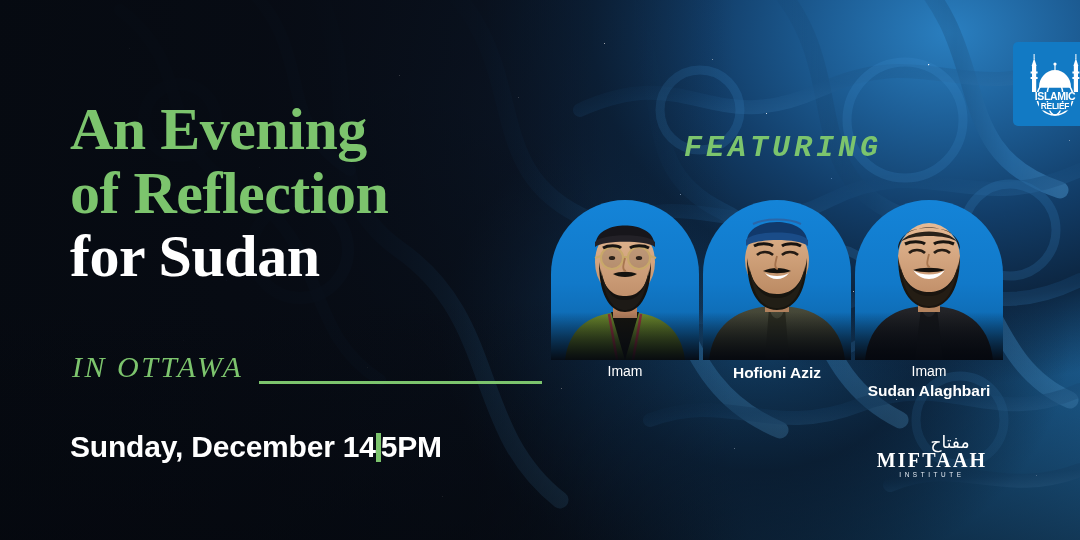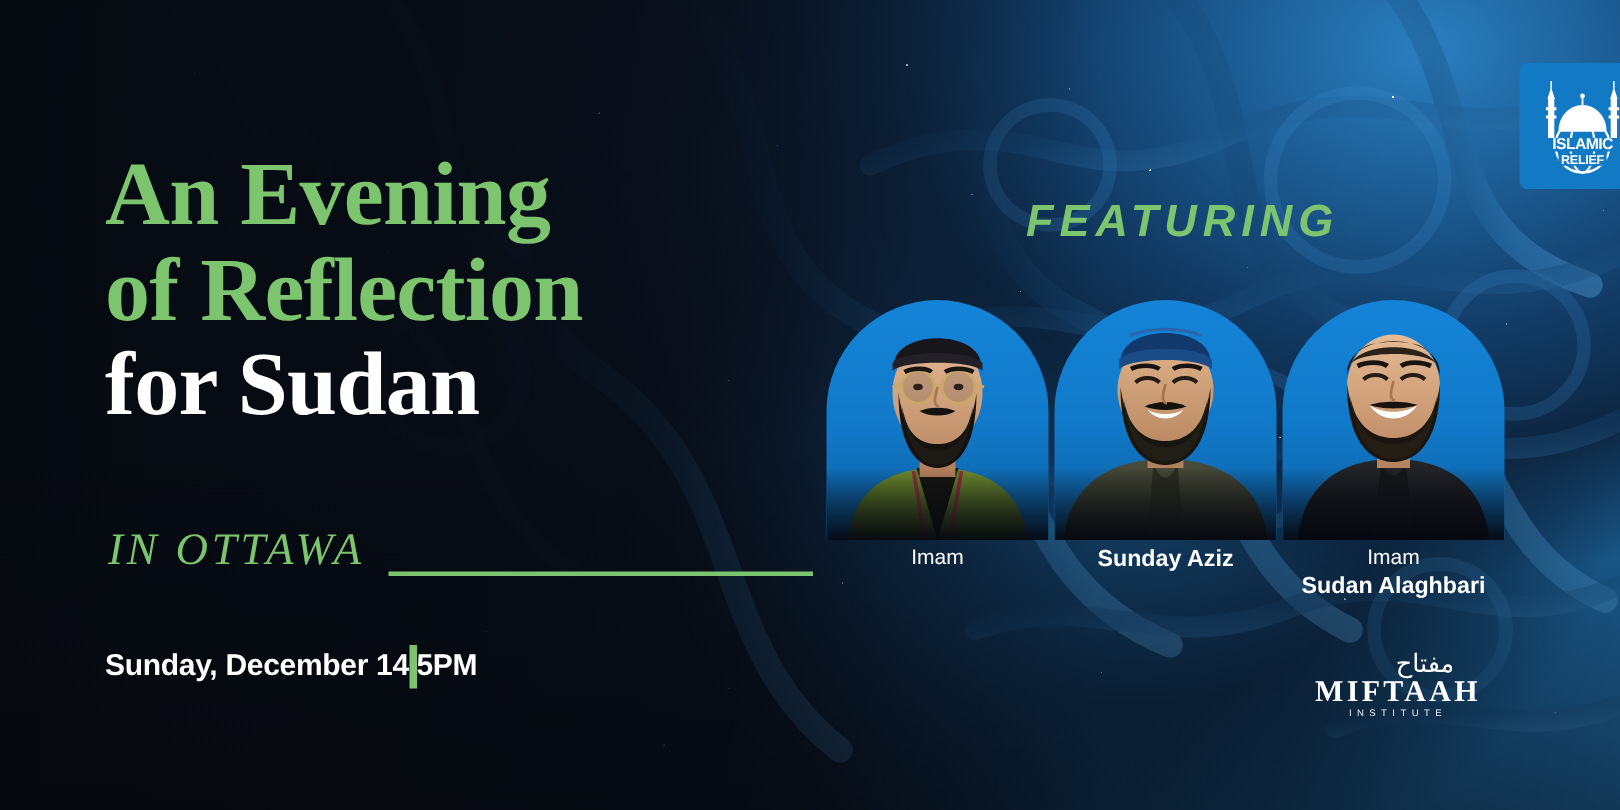--- a/index.html
+++ b/index.html
@@ -87,28 +87,28 @@
     font-family:"Liberation Serif","DejaVu Serif",serif;
     font-style:italic;font-weight:400;font-size:30px;color:#7cc46d;
     letter-spacing:2.5px;white-space:nowrap;
   }
   .city-rule{flex:1;height:3px;background:#7cc46d;margin-left:16px;margin-top:3px;}
 
   .date-row{
     position:absolute;left:70px;top:430px;
     display:flex;align-items:center;
     font-family:"Liberation Sans",sans-serif;
-    font-weight:700;font-size:20px;color:#ffffff;letter-spacing:-.2px;
+    font-weight:700;font-size:30px;color:#ffffff;letter-spacing:-.2px;
   }
   .date-sep{display:inline-block;width:5px;height:29px;background:#7cc46d;}
 
   
   .featuring{
     position:absolute;left:684px;top:131px;
-    font-family:Liberation Sans, sans-serif;
+    font-family:Liberation Mono, monospace;
     font-style:italic;font-weight:700;font-size:30px;color:#7cc46d;
     letter-spacing:4px;
   }
   .speakers{
     position:absolute;left:551px;top:200px;width:452px;height:200px;
     display:flex;gap:4px;
   }
   .speaker{position:relative;width:148px;}
   .arch{
     position:relative;width:148px;height:160px;
@@ -317,21 +317,21 @@
               <path d="M54,55 C58,51 66,51 70,55" stroke="#241b14" stroke-width="2.6" fill="none"></path>
               <path d="M79,55 C83,51 91,51 95,55" stroke="#241b14" stroke-width="2.6" fill="none"></path>
               <path d="M51,46 C56,43 66,43 70,46" stroke="#171310" stroke-width="3" fill="none"></path>
               <path d="M79,46 C83,43 93,43 98,46" stroke="#171310" stroke-width="3" fill="none"></path>
               <path d="M74,56 C72,64 71,68 75,69" stroke="#a4724c" stroke-width="1.8" fill="none"></path>
             </g>
           </svg>
         </div>
       </div>
       <div class="sp-name">
-        <span class="sp-person">Sunday Aziz</span>
+        <span class="sp-person">Hofioni Aziz</span>
       </div>
     </div>
 
     <div class="speaker">
       <div class="arch">
         <div class="portrait">
           <svg viewBox="0 0 148 160" aria-hidden="true">
             <defs>
               <clipPath id="a3">
                   <path d="M0,160 L0,74 A74,74 0 0 1 148,74 L148,160 Z"></path>

